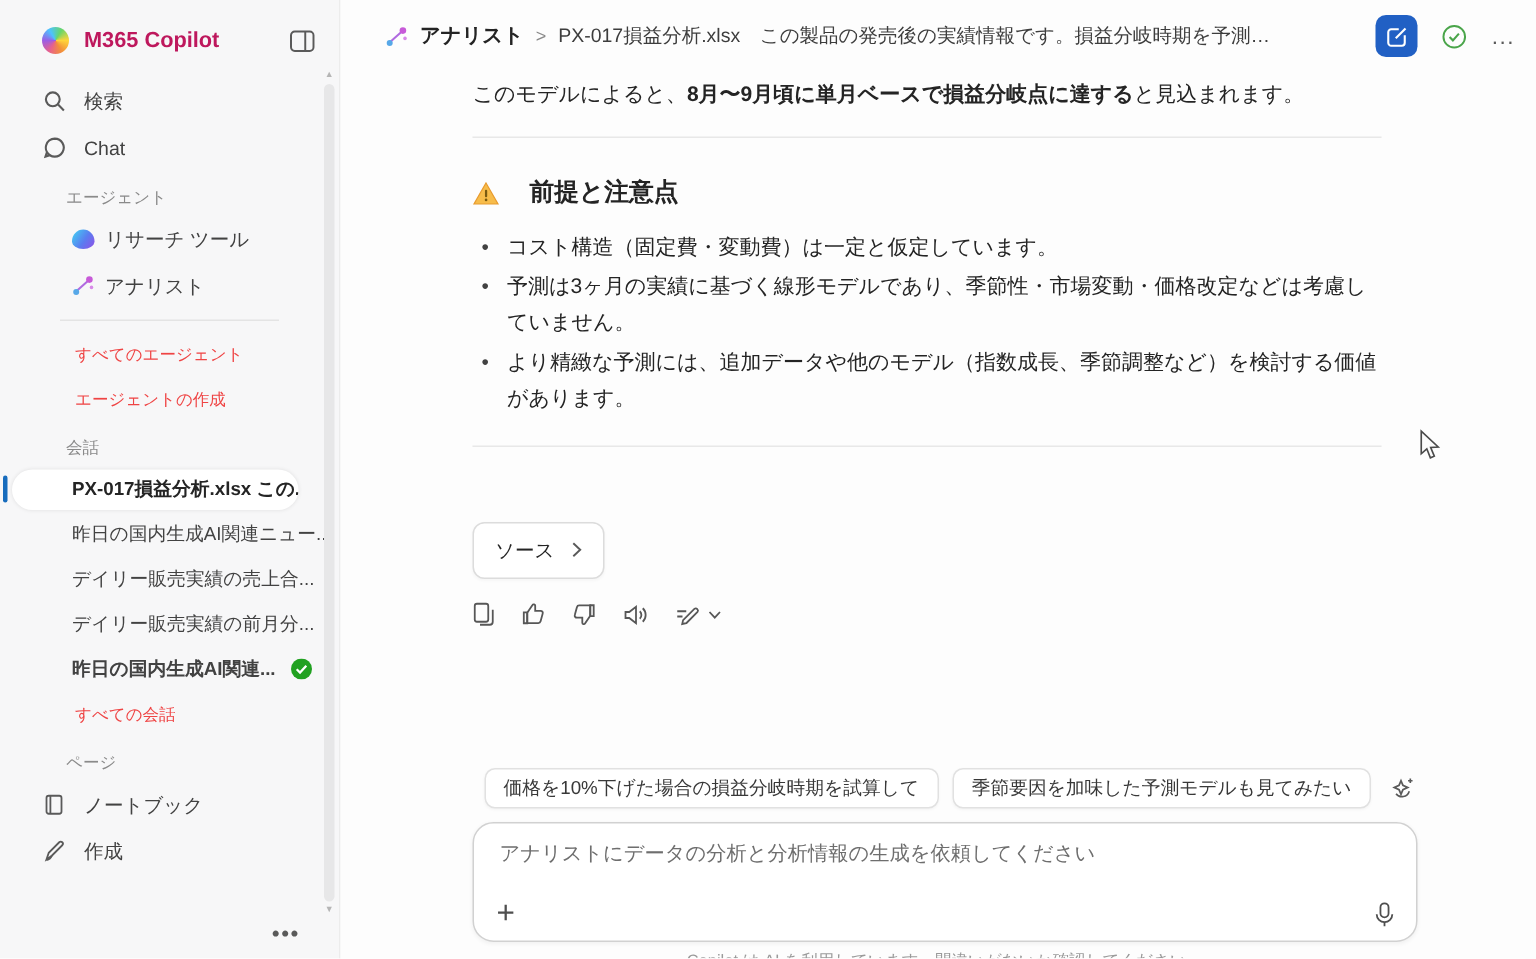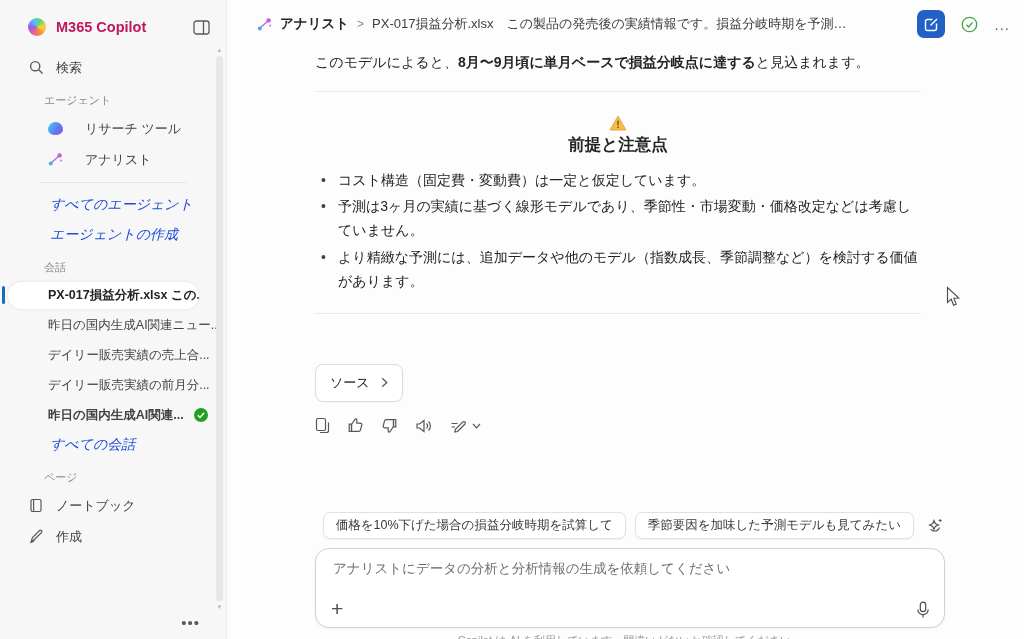--- a/index.html
+++ b/index.html
@@ -20,22 +20,22 @@
   .copilot-logo {
     width:18px; height:18px; border-radius:50%;
     background:conic-gradient(from 210deg,#e8618c,#9b5de5,#4cc2ff,#67d66b,#ffd43b,#f2903b,#e8618c);
   }
   .sb-title { font-size:14.5px; font-weight:700; margin-left:10px; color:#be185d; }
   .panel-toggle { margin-left:auto; color:#5a5a5a; display:flex; cursor:pointer; }
 
   .sb-item { display:flex; align-items:center; height:31px; padding-left:28px; font-size:13px; color:#424242; gap:12px; cursor:pointer; }
   .sb-item .sb-ico { width:16px; display:flex; justify-content:center; color:#5a5a5a; }
   .sb-section { font-size:11px; color:#8a8a8a; padding-left:44px; height:26px; display:flex; align-items:center; margin-top:4px; }
-  .sb-agent { display:flex; align-items:center; height:31px; padding-left:48px; font-size:13px; color:#424242; gap:22px; cursor:pointer; }
-  .sb-link { display:flex; align-items:center; height:30px; padding-left:50px; font-size:14px; color:#1d4ed8; cursor:pointer;font-style:italic; }
+  .sb-agent { display:flex; align-items:center; height:31px; padding-left:48px; font-size:13px; color:#424242; gap:7px; cursor:pointer; }
+  .sb-link { display:flex; align-items:center; height:30px; padding-left:50px; font-size:11px; color:#ef4444; cursor:pointer; }
   .sb-divider { border:none; border-top:1px solid #e4e4e4; margin:7px 40px 7px 40px; }
 
   .conv-row { position:relative; display:flex; align-items:center; height:30px; padding-left:48px; font-size:12.5px; color:#424242; white-space:nowrap; overflow:hidden; cursor:pointer; }
   .conv-selected-wrap { position:relative; height:30px; display:flex; align-items:center; }
   .conv-accent { position:absolute; left:2px; top:6px; width:3px; height:18px; border-radius:2px; background:#176cbd; }
   .conv-pill {
     margin-left:8px; margin-right:16px; width:191px; height:27px; background:#fff;
     border-radius:18px; display:flex; align-items:center; padding-left:40px;
     font-size:12.5px; font-weight:700; color:#242424; box-shadow:0 0 3px rgba(0,0,0,.10);
     white-space:nowrap; overflow:hidden; cursor:pointer;
@@ -55,21 +55,21 @@
   .crumb-agent { font-size:13.5px; font-weight:700; margin-left:8px; white-space:nowrap; }
   .crumb-sep { color:#8a8a8a; margin:0 8px; font-size:12px; }
   .crumb-title { font-size:13px; color:#3d3d3d; white-space:nowrap; overflow:hidden; text-overflow:ellipsis; max-width:480px; }
   .header-actions { margin-left:auto; display:flex; align-items:center; gap:16px; }
   .compose-btn { width:28px; height:28px; border-radius:7px; background:#2160c4; display:flex; align-items:center; justify-content:center; cursor:pointer; }
   .shield-btn, .more-btn { display:flex; align-items:center; color:#5a5a5a; cursor:pointer; }
   .more-btn { font-size:15px; letter-spacing:1px; }
 
   .content { width:606px; margin-left:88px; font-size:14px; line-height:1.65; }
   .content hr { border:none; border-top:1px solid #e8e8e8; margin:17px 0; }
-  .caveat-head { display:flex; align-items:center; gap:0; font-size:16.5px; font-weight:700; margin:23px 0 10px;flex-direction:column; }
+  .caveat-head { display:flex; align-items:center; gap:20px; font-size:16.5px; font-weight:700; margin:23px 0 10px; }
   ul.caveats { margin:0; padding:0; list-style:none; }
   ul.caveats li { position:relative; padding-left:23px; line-height:1.72; margin:2px 0; }
   ul.caveats li::before { content:"•"; position:absolute; left:6px; color:#424242; }
   .closing { line-height:1.8; margin-top:20px; }
   .sources-btn {
     margin-top:33px; display:inline-flex; align-items:center; gap:11px;
     padding:7px 14px 8px 14px; background:#fff; border:1px solid #dcdcdc; border-radius:8px;
     font-size:13px; color:#242424; cursor:pointer; box-shadow:0 1px 2px rgba(0,0,0,.03);text-align:right;
   }
   .msg-actions { margin-top:15px; display:flex; align-items:center; gap:17px; color:#575757; }
@@ -120,20 +120,28 @@
     <div class="sb-item">
       <span class="sb-ico">
         <svg width="15" height="15" viewBox="0 0 15 15" fill="none" stroke="currentColor" stroke-width="1.4">
           <circle cx="6.2" cy="6.2" r="4.6"></circle>
             <line x1="9.7" y1="9.7" x2="13.6" y2="13.6"></line>
         </svg>
       </span>
       <span>検索</span>
     </div>
 
+    <div class="sb-item">
+      <span class="sb-ico">
+        <svg width="15" height="15" viewBox="0 0 15 15" fill="none" stroke="currentColor" stroke-width="1.4">
+          <path d="M7.5 1.4a6 6 0 1 1-5.2 9l-1 3 3.1-.9a6 6 0 0 1 3.1-11.1z"></path>
+        </svg>
+      </span>
+      <span>Chat</span>
+    </div>
 
     <div class="sb-section">エージェント</div>
 
     <div class="sb-agent">
       <span class="sb-ico">
         <span style="width:15px;height:13px;border-radius:50% 50% 50% 50%/60% 60% 40% 40%;background:linear-gradient(125deg,#45c6f2 10%,#5a7df0 55%,#8a55e8 95%);display:block;"></span>
       </span>
       <span>リサーチ ツール</span>
     </div>
 

